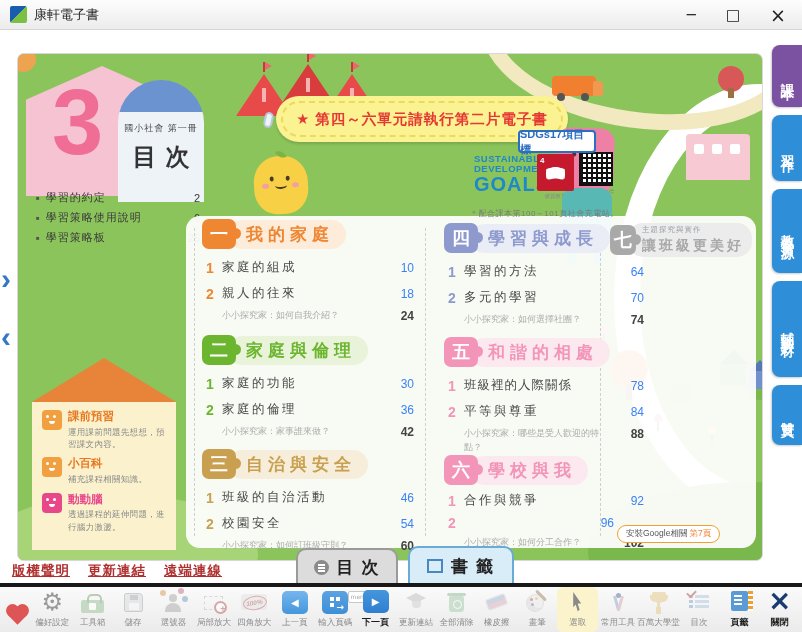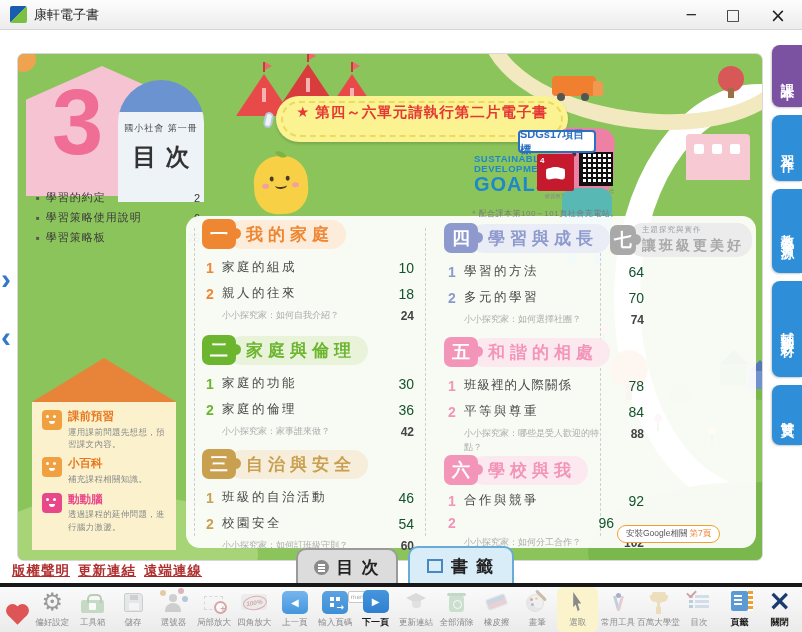--- a/index.html
+++ b/index.html
@@ -50,21 +50,21 @@
   .house-sm .roof{width:0;height:0;margin:0 auto;}
   .house-sm .wall{border-radius:2px;}
   .flower{position:absolute;width:8px;height:8px;border-radius:50% 50% 40% 40%;}
   .flower::after{content:"";position:absolute;left:3px;top:8px;width:2px;height:9px;background:#5e9e46;}
   .house-pink-right{position:absolute;left:668px;top:80px;width:64px;height:46px;background:#f6c9d3;border-radius:4px 4px 0 0;}
   .house-pink-right::before{content:"";position:absolute;left:8px;top:10px;width:10px;height:10px;background:#fff;border-radius:2px;box-shadow:18px 0 0 #fff,36px 0 0 #fff;}
   
   .banner{position:absolute;left:258px;top:42px;width:292px;height:46px;background:#fbf291;border-radius:23px;
     box-shadow:0 2px 3px rgba(0,0,0,.15);display:flex;align-items:center;justify-content:center;}
   .banner-inner{width:calc(100% - 10px);height:calc(100% - 10px);border:2px dashed #ecd95f;border-radius:19px;
-    display:flex;justify-content:center;}
+    display:flex;align-items:center;justify-content:center;}
   .banner-text{font-size:14.5px;font-weight:bold;color:#e53935;letter-spacing:1px;white-space:nowrap;}
   .banner-clip{position:absolute;left:246px;top:58px;width:9px;height:16px;border:2px solid #b9c9d9;border-radius:5px;transform:rotate(12deg);background:#eef3f8;}
   
   .sdgs-btn{position:absolute;left:500px;top:76px;width:78px;height:23px;background:#fff;border:2px solid #2a6fc0;
     border-radius:4px;color:#2a6fc0;font-weight:bold;font-size:11px;display:flex;align-items:center;justify-content:center;z-index:3;}
   .sdgs-logo{position:absolute;left:456px;top:100px;width:82px;line-height:1.05;z-index:2;}
   .sdgs-l1,.sdgs-l2{font-size:9.5px;font-weight:bold;color:#1e88c8;letter-spacing:.5px;}
   .sdgs-l3{font-size:20px;font-weight:bold;color:#1e88c8;letter-spacing:1px;}
   .sdg-tile{position:absolute;left:519px;top:100px;width:37px;height:37px;background:#c5192d;border-radius:2px;z-index:2;}
   .sdg-tile .n{position:absolute;left:3px;top:2px;color:#fff;font-size:8px;font-weight:bold;}
@@ -88,21 +88,21 @@
   .puzzle{position:relative;z-index:2;width:34px;height:30px;border-radius:7px;background:var(--uc);
     color:#fff;font-size:18px;font-weight:bold;display:flex;align-items:center;justify-content:center;}
   .puzzle::after{content:"";position:absolute;right:-5px;top:9px;width:11px;height:11px;border-radius:50%;background:var(--uc);}
   .ubanner{margin-left:-8px;background:var(--ut);border-radius:15px;padding:3px 12px 3px 18px;}
   .utitle{font-size:17px;font-weight:bold;color:var(--uc);letter-spacing:5px;white-space:nowrap;}
   .usub{display:block;font-size:7.5px;color:#9aa0a6;letter-spacing:1px;margin-bottom:1px;}
   .u7 .utitle{font-size:14px;letter-spacing:3px;}
   .urow{display:grid;grid-template-columns:16px 1fr 30px;align-items:center;margin-top:9px;padding-left:4px;}
   .urow b{color:var(--uc);font-size:14px;}
   .urow .ut{font-size:12.5px;color:#4a4a4a;letter-spacing:2.5px;white-space:nowrap;}
-  .urow .up{font-size:14px;color:#14532d;text-align:right;letter-spacing:0;}
+  .urow .up{font-size:12px;color:#3b82f6;text-align:right;letter-spacing:0;}
   .urow.explorer{grid-template-columns:1fr 30px;padding-left:20px;margin-top:7px;align-items:start;}
   .urow.explorer .ut{font-size:9px;color:#adadad;letter-spacing:0;white-space:normal;line-height:1.5;}
   .urow.explorer .up{font-weight:bold;font-size:12px;color:#444;}
   .c-orange{--uc:#ef8632;--ut:#fcecd9;}
   .c-green{--uc:#6cb52f;--ut:#e8f3d9;}
   .c-tan{--uc:#c9a050;--ut:#f6eeda;}
   .c-blue{--uc:#8e9ace;--ut:#ebedf6;}
   .c-pink{--uc:#f295b8;--ut:#fce9f0;}
   .c-gray{--uc:#a9a9a9;--ut:#ececec;}
   
@@ -137,21 +137,21 @@
   .mascot-pt .arm{position:absolute;left:-6px;top:28px;width:18px;height:6px;background:#ee7fa5;border-radius:3px;transform:rotate(-35deg);}
   
   .chev{position:absolute;left:1px;width:16px;font-size:30px;font-weight:bold;color:#3578c8;line-height:1;cursor:pointer;}
   
   .side-tabs{position:absolute;right:0;top:45px;width:34px;display:flex;flex-direction:column;gap:8px;align-items:flex-end;}
   .vtab{width:30px;border-radius:8px 0 0 8px;background:#2e8fd8;color:#fff;font-weight:bold;font-size:13.5px;
     writing-mode:vertical-rl;text-orientation:upright;letter-spacing:4px;display:flex;align-items:center;justify-content:center;
     box-shadow:-1px 1px 2px rgba(0,0,0,.2);cursor:pointer;}
   .vtab.active{background:#7b51a1;}
   
-  .flinks{position:absolute;left:12px;top:562px;display:flex;gap:8px;}
+  .flinks{position:absolute;left:12px;top:562px;display:flex;gap:18px;}
   .flink{font-size:13.5px;font-weight:bold;color:#b03030;text-decoration:underline;cursor:pointer;letter-spacing:1px;}
   
   .btab{position:absolute;height:36px;border-radius:10px 10px 0 0;display:flex;align-items:center;justify-content:center;
     gap:8px;font-size:17px;font-weight:bold;color:#222;letter-spacing:8px;padding-left:6px;cursor:pointer;}
   .btab-toc{left:296px;top:548px;width:102px;background:#dcdcdc;border:2px solid #9a9a9a;border-bottom:none;}
   .btab-bm{left:408px;top:546px;width:106px;height:38px;background:#d8edf8;border:2px solid #6aaad6;border-bottom:none;}
   .btab-icon-toc{width:15px;height:15px;border-radius:50%;background:#8a8a8a;position:relative;flex:0 0 15px;}
   .btab-icon-toc::before{content:"";position:absolute;left:4px;top:4px;width:7px;height:2px;background:#fff;box-shadow:0 3px 0 #fff,0 6px 0 #fff;}
   .btab-icon-bm{width:16px;height:14px;position:relative;flex:0 0 16px;}
   .btab-icon-bm::before{content:"";position:absolute;right:0;bottom:0;width:12px;height:10px;border:2px solid #4a86c0;background:#fff;}

